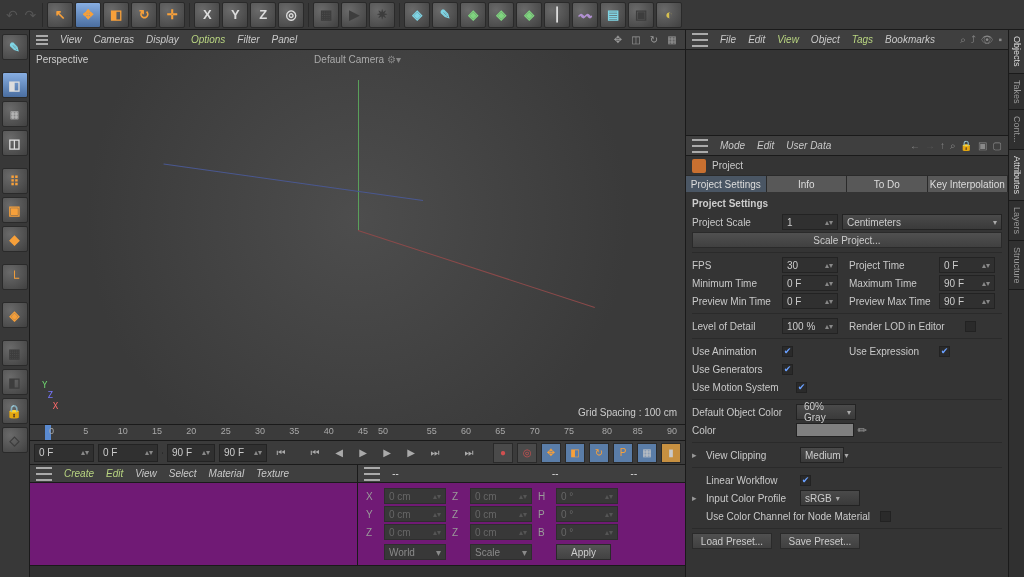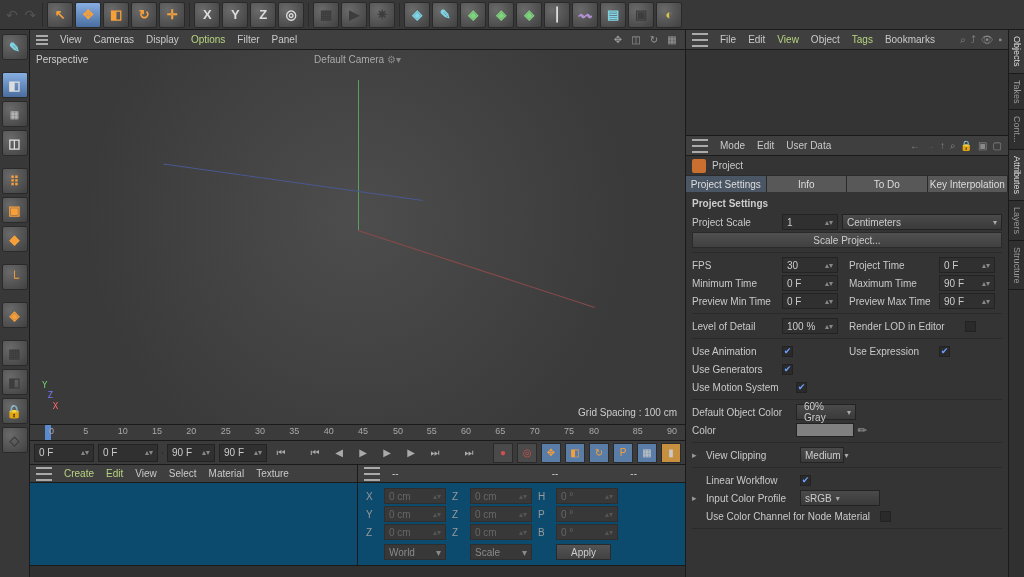--- a/index.html
+++ b/index.html
@@ -37,21 +37,21 @@
   .left-tools {
     width:30px; background:#383838; border-right:1px solid #1a1a1a; display:flex; flex-direction:column; align-items:center; padding-top:4px; gap:3px;
   }
   .left-tools .tool-btn { width:26px; height:26px; }
   .left-tools .tool-gap { height:6px; }
 
   .center-col { flex:1; display:flex; flex-direction:column; min-width:0; border-right:1px solid #1a1a1a; }
 
   .view-menubar { height:20px; display:flex; align-items:center; gap:12px; padding:0 6px; background:#3f3f3f; border-bottom:1px solid #1a1a1a; }
   .view-menubar .ham { width:12px; height:10px; }
-  .menu-item { color:#c9c9c9; cursor:pointer; }
+  .menu-item { color:#c9c9c9; cursor:pointer;font-style:italic; }
   .menu-item.hl { color:#b8d480; }
   .view-menubar .view-icons { margin-left:auto; display:flex; gap:4px; color:#9a9a9a; }
   .view-iconbtn { width:14px; height:14px; display:inline-flex; align-items:center; justify-content:center; cursor:pointer; font-size:10px; }
 
   .viewport {
     flex:1; position:relative; background: radial-gradient(circle at 50% 45%, #4d4d4d 0%, #3a3a3a 70%);
     border-bottom:1px solid #1a1a1a; overflow:hidden;
   }
   .viewport-header { position:absolute; top:4px; left:6px; color:#ccc; }
   .viewport-cam { position:absolute; top:4px; left:50%; transform:translateX(-50%); color:#aaa; }
@@ -75,21 +75,21 @@
   .num-field .spin { margin-left:auto; color:#888; font-size:8px; line-height:1; cursor:pointer; }
   .spacer-line { flex:1; height:2px; background:#2a2a2a; border-radius:1px; }
   .play-btn { width:20px; height:20px; display:flex; align-items:center; justify-content:center; color:#aaa; cursor:pointer; }
   .mode-btn {
     width:20px; height:20px; display:flex; align-items:center; justify-content:center;
     background:#4a4a4a; border:1px solid #2a2a2a; cursor:pointer;
   }
   .mode-btn.active { background:#5a7da8; }
   .mode-btn.orange { color:#f7a03a; }
 
-  .bottom-panels { display:flex; height:100px; background:#0c4a6e; }
+  .bottom-panels { display:flex; height:100px; background:#701a75; }
   .panel-a { flex:1; border-right:1px solid #1a1a1a; }
   .panel-b { flex:1; }
   .panel-menubar { height:18px; display:flex; align-items:center; gap:12px; padding:0 6px; background:#3f3f3f; border-bottom:1px solid #1a1a1a; }
 
   .coord-panel { padding:4px 8px; font-size:10px; color:#7a7a7a; }
   .coord-row { display:flex; gap:6px; align-items:center; height:18px; }
   .coord-row .lbl { width:12px; color:#9a9a9a; }
   .disabled-field { background:#383838; border:1px solid #2e2e2e; color:#666; height:16px; width:62px; padding:0 4px; display:flex; align-items:center; justify-content:space-between; }
   .disabled-field .sp { font-size:8px; color:#555; }
   .sel-field { background:#383838; border:1px solid #2e2e2e; color:#8a8a8a; height:16px; width:62px; padding:0 4px; display:flex; align-items:center; justify-content:space-between; }
@@ -307,27 +307,27 @@
     <div class="tlabel" style="left: 19px;">0</div>
         <div class="tlabel" style="left: 53.3333px;">5</div>
         <div class="tlabel" style="left: 87.6667px;">10</div>
         <div class="tlabel" style="left: 122px;">15</div>
         <div class="tlabel" style="left: 156.333px;">20</div>
         <div class="tlabel" style="left: 190.667px;">25</div>
         <div class="tlabel" style="left: 225px;">30</div>
         <div class="tlabel" style="left: 259.333px;">35</div>
         <div class="tlabel" style="left: 293.667px;">40</div>
         <div class="tlabel" style="left: 328px;">45</div>
-        <div class="tlabel" style="left: 363px; text-align: center;">50</div>
+        <div class="tlabel" style="left: 348px; text-align: center;">50</div>
         <div class="tlabel" style="left: 396.667px;">55</div>
         <div class="tlabel" style="left: 431px;">60</div>
         <div class="tlabel" style="left: 465.333px;">65</div>
         <div class="tlabel" style="left: 499.667px;">70</div>
         <div class="tlabel" style="left: 534px;">75</div>
-        <div class="tlabel" style="left: 559px;">80</div>
+        <div class="tlabel" style="left: 572px;">80</div>
         <div class="tlabel" style="left: 602.667px;">85</div>
         <div class="tlabel" style="left: 637px;">90</div>
       </div>
 
     <div class="playbar">
       <div class="num-field" style="width:60px;">
           <span>0 F</span>
           <span class="spin">▴▾</span>
         </div>
       <div class="num-field" style="width:60px;">
@@ -655,32 +655,36 @@
         <div class="divider-h"></div>
 
         <div class="prop-row">
           <span style="width:10px;"></span>
           <span class="prop-label" style="width:90px;">Linear Workflow</span>
           <div class="checkbox on"></div>
         </div>
         <div class="prop-row">
           <span class="arrow-tri">▸</span>
           <span class="prop-label" style="width:90px;">Input Color Profile</span>
-          <div class="dropdown" style="width:80px;">
+          <div class="dropdown" style="width:60px;">
               <span>sRGB</span>
               <span class="dd-arrow">▾</span>
             </div>
         </div>
         <div class="prop-row">
           <span style="width:10px;"></span>
           <span class="prop-label" style="width:170px;">Use Color Channel for Node Material</span>
           <div class="checkbox"></div>
         </div>
         <div class="divider-h"></div>
 
+        <div class="prop-row" style="gap:8px;">
+          <div class="wide-btn" style="flex:0 0 80px;">Load Preset...</div>
+          <div class="wide-btn" style="flex:0 0 80px;">Save Preset...</div>
+        </div>
       </div>
     </div>
 
     <div class="right-tabs">
       <div class="rtab active">Objects</div>
       <div class="rtab">Takes</div>
       <div class="rtab">Cont...</div>
       <div class="rtab active">Attributes</div>
       <div class="rtab">Layers</div>
       <div class="rtab">Structure</div>

